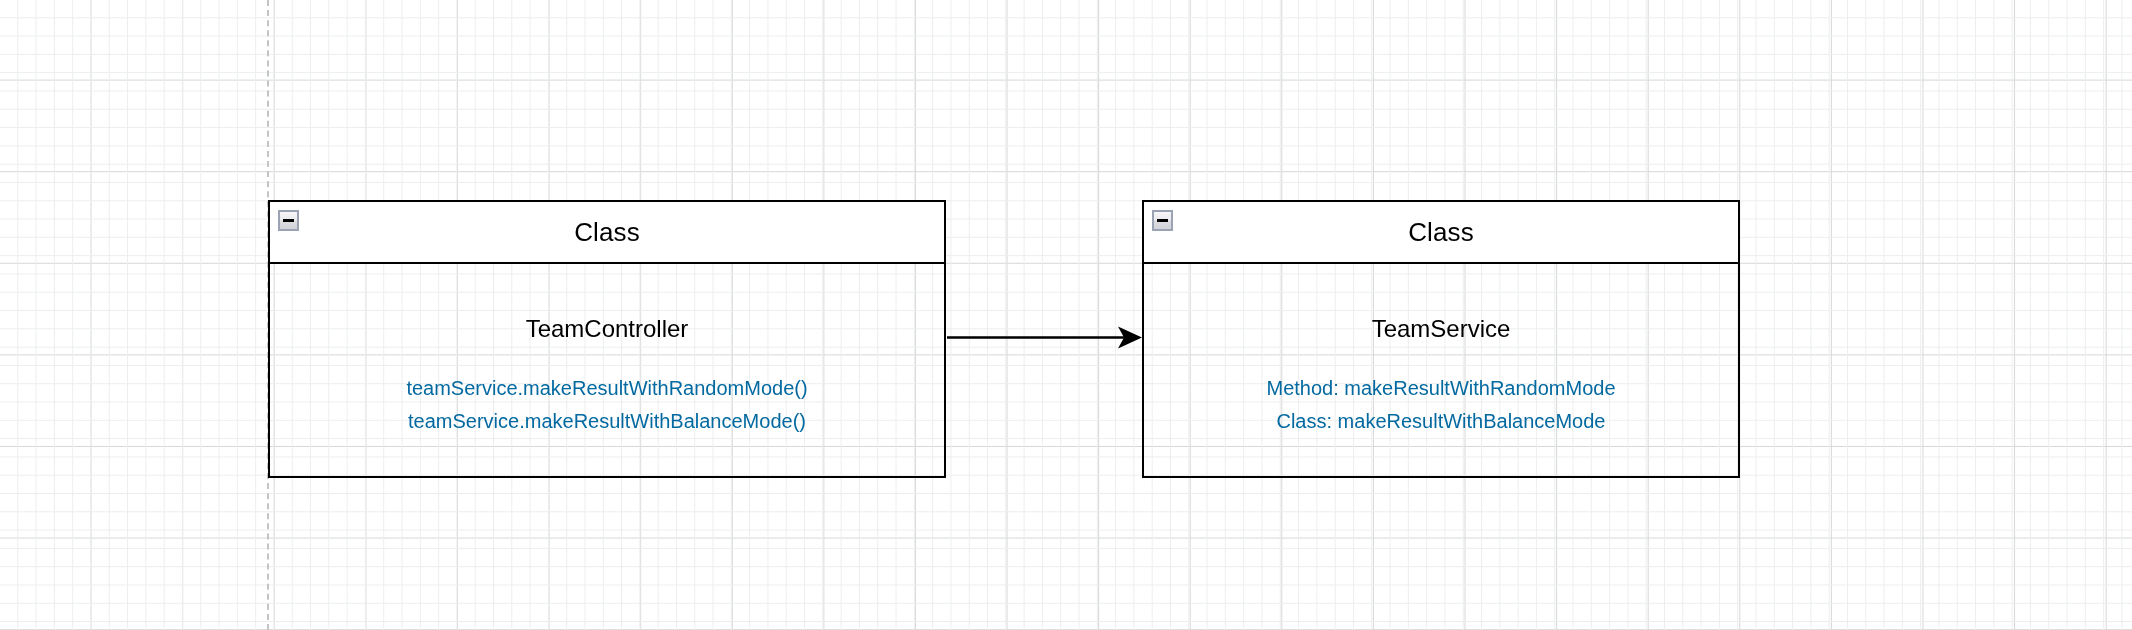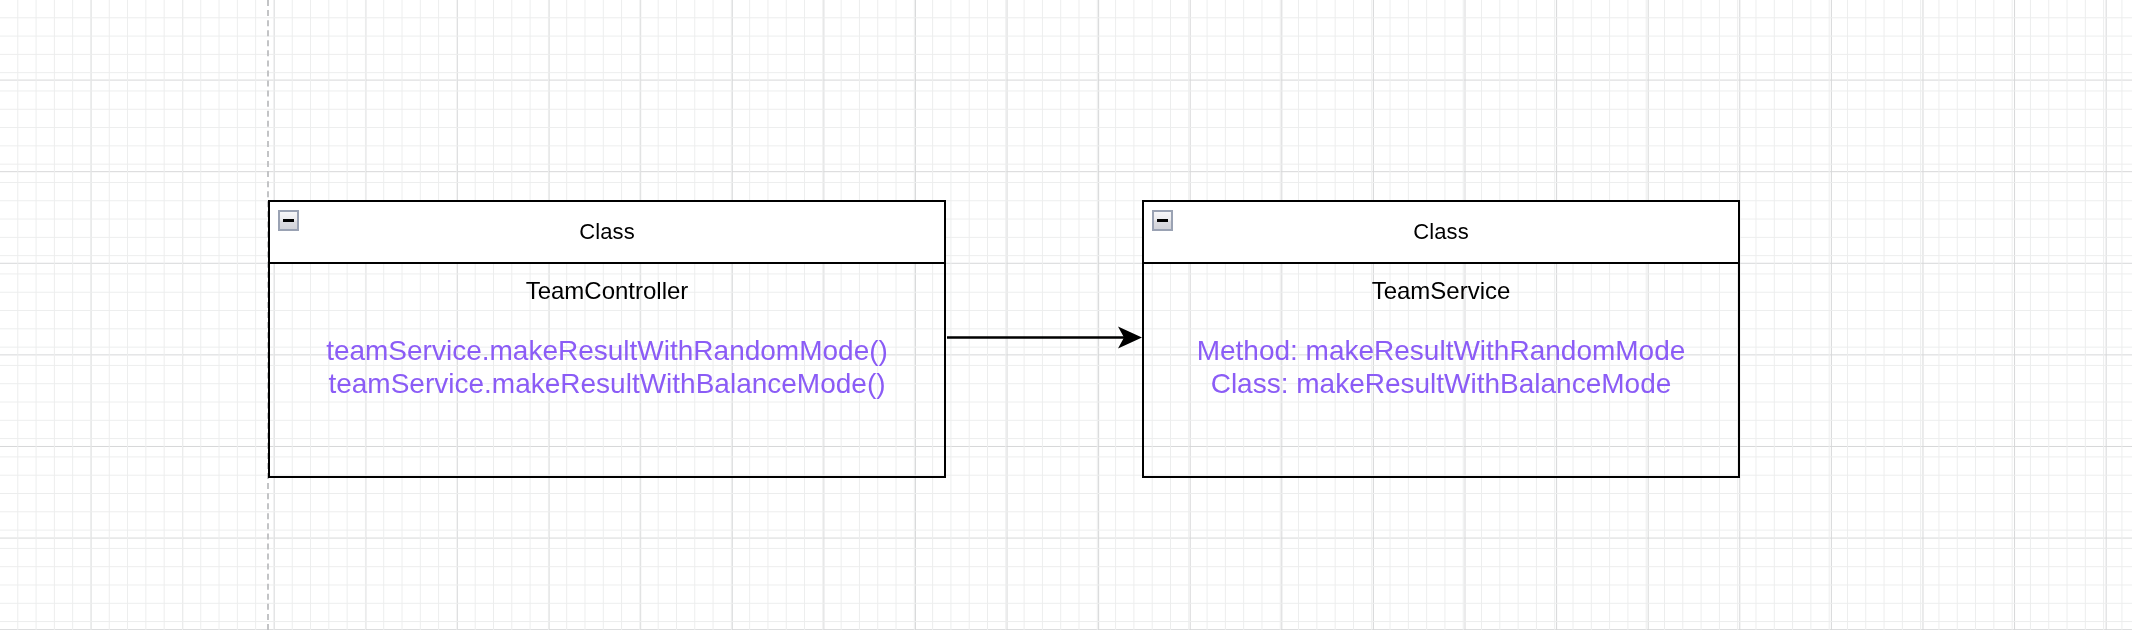--- a/index.html
+++ b/index.html
@@ -56,21 +56,21 @@
     position: relative;
     box-sizing: border-box;
     height: 62px;
     border-bottom: 2px solid #000000;
     background: #ffffff;
     display: flex;
     align-items: center;
     justify-content: center;
   }
   .uml-header-title {
-    font-size: 22px;
+    font-size: 26px;
     color: #000000;
     line-height: 1;
     letter-spacing: 0.1px;
   }
   .collapse-icon {
     position: absolute;
     left: 8px;
     top: 8px;
     width: 21px;
     height: 21px;
@@ -87,36 +87,37 @@
     height: 3px;
     background: #000000;
   }
   .uml-body {
     box-sizing: border-box;
     height: 212px;
     display: flex;
     flex-direction: column;
     align-items: center;
     padding-top: 14px;
+    margin-top: 38px;
   }
   .uml-classname {
     font-size: 24px;
     color: #000000;
     line-height: 1.1;
     margin-bottom: 30px;
     white-space: nowrap;
   }
   .uml-members {
     display: flex;
     flex-direction: column;
     align-items: center;
   }
   .uml-member {
-    font-size: 28px;
-    color: #8b5cf6;
+    font-size: 20px;
+    color: #0369a1;
     line-height: 33px;
     white-space: nowrap;
     text-align: center;
   }
 
   
   #connector {
     position: absolute;
     left: 940px;
     top: 318px;

